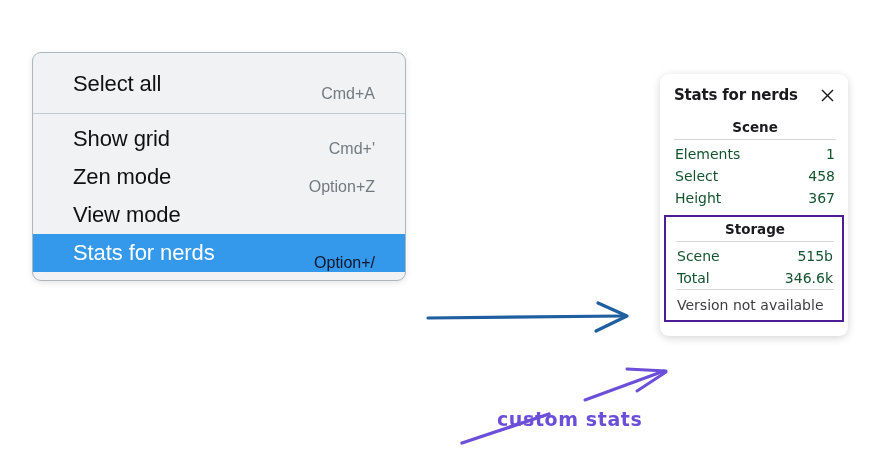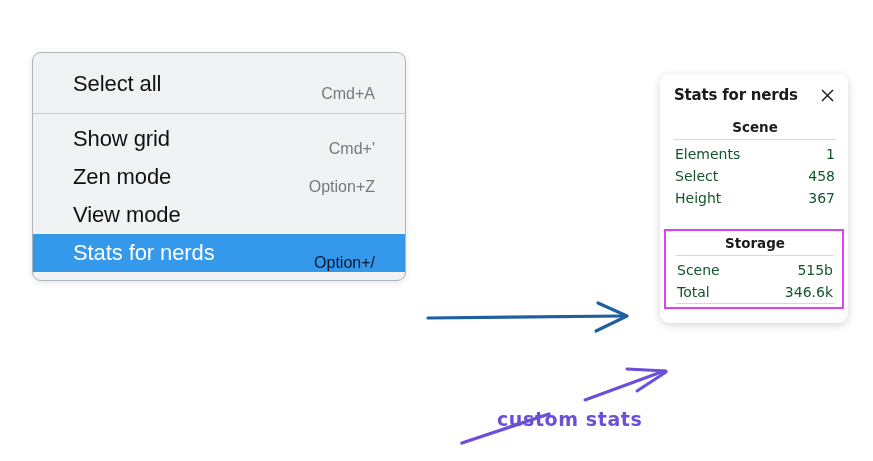--- a/index.html
+++ b/index.html
@@ -123,23 +123,23 @@
   .sp-row .sp-val { white-space: nowrap; }
   .sp-note {
     font-size: 14px;
     color: #3d3d42;
     padding: 4px 3px 1px 3px;
     white-space: nowrap;
   }
 
   
   .sp-highlight {
-    border: 2px solid #d946ef;
-    margin: 20px -6px 0 -8px;
-    padding: 3px 6px 0 8px;
+    border: 2px solid #4c1d95;
+    margin: 6px -6px 0 -8px;
+    padding: 3px 6px 6px 8px;
     box-sizing: border-box;
   }
 
   
   #annotations {
     position: absolute;
     left: 0; top: 0;
     width: 873px; height: 461px;
     pointer-events: none;
   }
@@ -228,20 +228,21 @@
         <span class="sp-val">515b</span>
       </div>
       <div class="sp-row">
         <span class="sp-key">Total</span>
         <span class="sp-val">346.6k</span>
       </div>
     </div>
 
     <div>
       <div class="sp-rule"></div>
+      <div class="sp-note">Version not available</div>
     </div>
 
   </div>
 
 </div>
 
 <svg id="annotations" viewBox="0 0 873 461">
 
   <g>
     <line x1="428" y1="318" x2="622" y2="316" stroke="#1f5fa0" stroke-width="3.2" stroke-linecap="round"></line>

